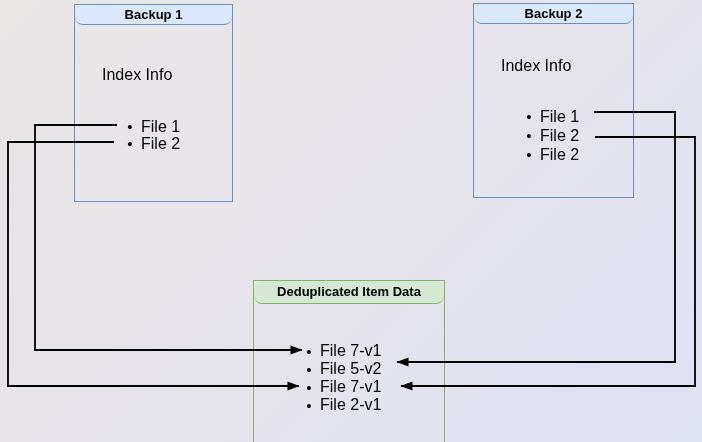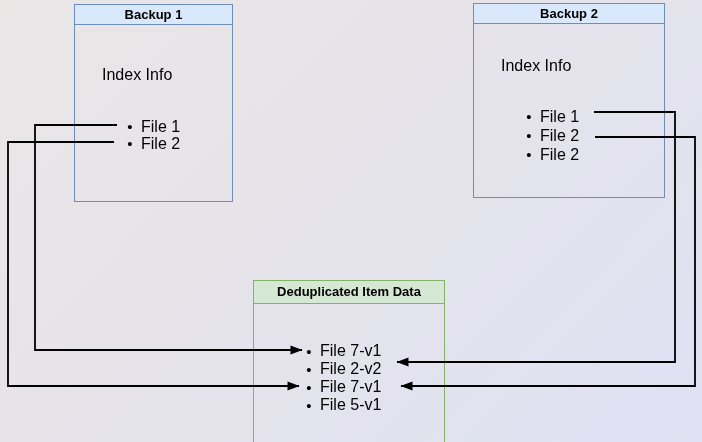--- a/index.html
+++ b/index.html
@@ -24,20 +24,21 @@
   }
   .box.blue   { border: 1.5px solid var(--blue-border, #6c8ebf); }
   .box.green  { border: 1.5px solid var(--green-border, #82b366); }
   .box-title {
     box-sizing: border-box;
     width: 100%;
     text-align: center;
     font-weight: bold;
     font-size: 13px;
     line-height: 19px;
+    border-radius: 8px;
   }
   .blue .box-title {
     background: var(--blue-fill, #dae8fc);
     border-bottom: 1.5px solid var(--blue-border, #6c8ebf);
     height: 20px;
   }
   .green .box-title {
     background: var(--green-fill, #d5e8d4);
     border-bottom: 1.5px solid var(--green-border, #82b366);
     height: 23px;
@@ -64,21 +65,21 @@
   ul.file-list .bullet {
     display: inline-block;
     width: 14px;
     text-align: center;
     font-size: 15px;
   }
   ul.file-list .file-label { margin-left: 4px; }
 
   
   #box-backup1 { left: 74px;  top: 4px;   width: 159px; height: 198px; }
-  #box-backup2 { left: 473px; top: 3px;   width: 192px; height: 195px; }
+  #box-backup2 { left: 473px; top: 3px;   width: 161px; height: 195px; }
   #box-dedup   { left: 253px; top: 280px; width: 192px; height: 168px; }
 
   #box-backup1 .heading { left: 27px; top: 62px; }
   #box-backup2 .heading { left: 27px; top: 54px; }
 
   #box-backup1 ul.file-list { left: 48px; top: 113px; }
   #box-backup1 ul.file-list li { height: 17px; }
   #box-backup2 ul.file-list { left: 48px; top: 103px; }
   #box-backup2 ul.file-list li { height: 19px; }
   #box-dedup   ul.file-list { left: 48px; top: 61px; }
@@ -133,29 +134,29 @@
 
   <div class="box green" id="box-dedup">
     <div class="box-title">Deduplicated Item Data</div>
     <ul class="file-list">
       <li>
         <span class="bullet">•</span>
         <span class="file-label">File 7-v1</span>
       </li>
       <li>
         <span class="bullet">•</span>
-        <span class="file-label">File 2-v2</span>
+        <span class="file-label">File 5-v2</span>
       </li>
       <li>
         <span class="bullet">•</span>
         <span class="file-label">File 7-v1</span>
       </li>
       <li>
         <span class="bullet">•</span>
-        <span class="file-label">File 5-v1</span>
+        <span class="file-label">File 2-v1</span>
       </li>
     </ul>
   </div>
 
   <svg id="connector-layer" viewBox="0 0 702 442" xmlns="http://www.w3.org/2000/svg">
     <defs>
       <marker id="arrowhead" markerUnits="userSpaceOnUse" markerWidth="13" markerHeight="10" refX="12" refY="5" orient="auto">
         <path d="M0.5,0.5 L12.5,5 L0.5,9.5 Z" id="arrowhead-path" fill="#000000"></path>
       </marker>
     </defs>

